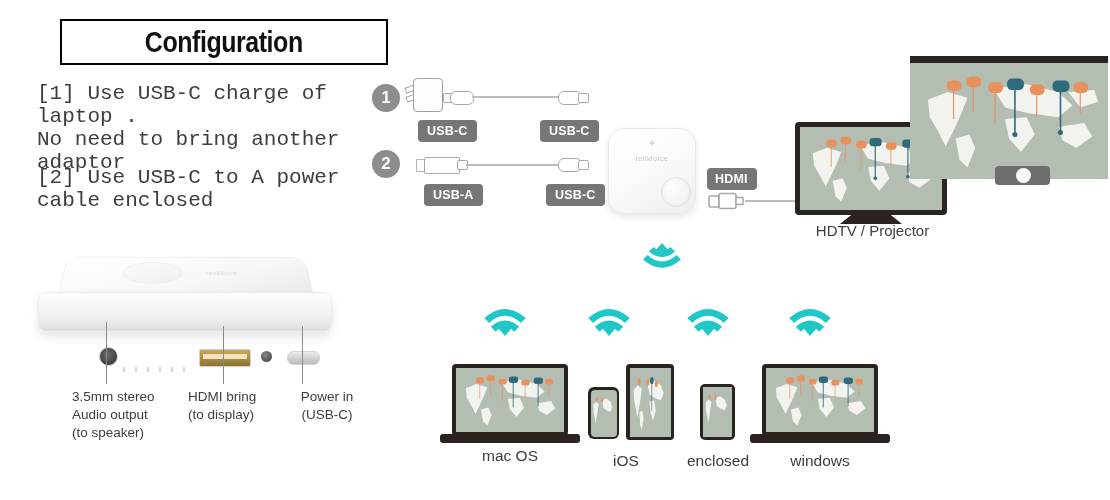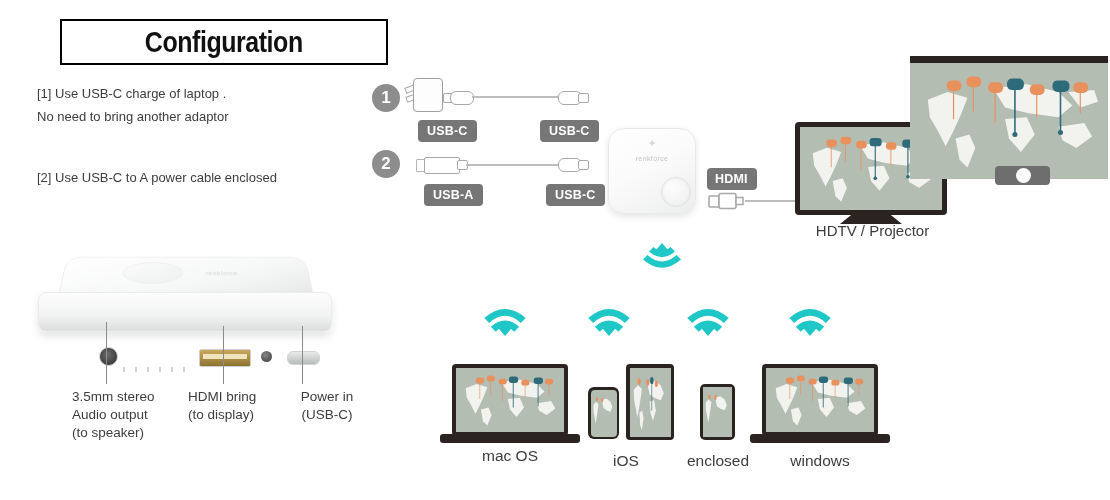--- a/index.html
+++ b/index.html
@@ -7,21 +7,21 @@
        font-family:"Liberation Sans","DejaVu Sans",sans-serif;color:#3a3a3a;}
   .abs{position:absolute;}
 
   
   #title-box{left:36px;top:19px;width:328px;height:46px;border:2px solid #000;
              box-sizing:border-box;display:flex;align-items:center;justify-content:center;margin-left:24px;}
   #title-text{font-size:29px;font-weight:bold;color:#111;letter-spacing:-0.5px;
               transform:scaleX(0.86);transform-origin:center;white-space:nowrap;}
 
   
-  .instr{font-size:13px;line-height:23px;color:#3d3d3d;white-space:pre-line;}
+  .instr{font-size:21px;line-height:23px;color:#3d3d3d;white-space:pre-line;font-family:Liberation Mono, monospace;}
   #instr-1{left:37px;top:82px;width:340px;}
   #instr-2{left:37px;top:166px;width:350px;}
 
   
   .num-badge{width:28px;height:28px;border-radius:50%;background:#8d8d8d;
              color:#fff;font-size:17px;font-weight:bold;display:flex;
              align-items:center;justify-content:center;}
   #badge-1{left:372px;top:84px;}
   #badge-2{left:372px;top:150px;}
 

